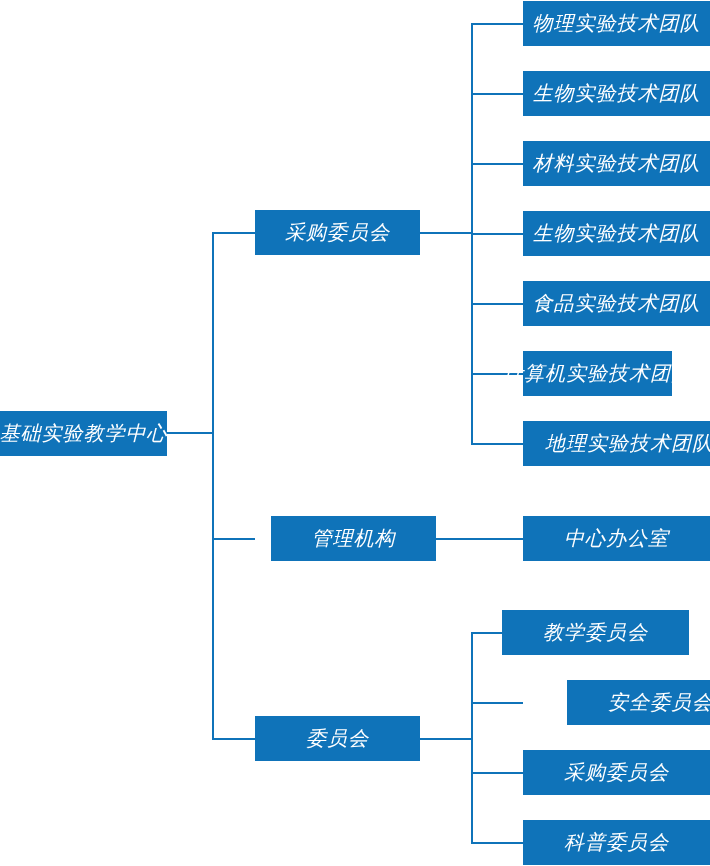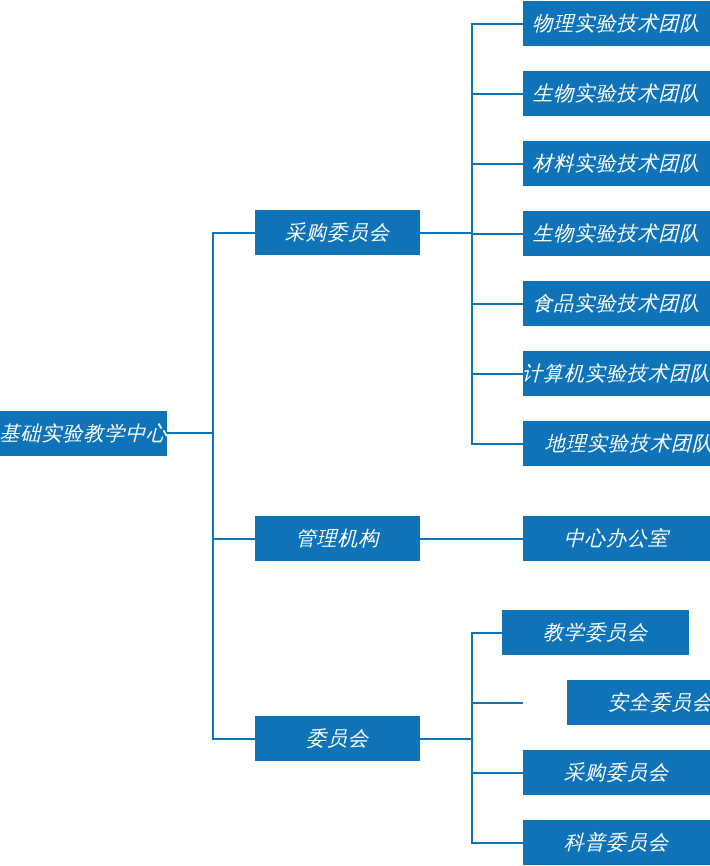--- a/index.html
+++ b/index.html
@@ -49,25 +49,25 @@
     <div class="node" style="left: 523px; top: 1px; width: 187px; height: 45px;">物理实验技术团队</div>
     <div class="line" style="left: 471px; top: 92.5px; width: 52px; height: 2px;"></div>
     <div class="node" style="left: 523px; top: 71px; width: 187px; height: 45px;">生物实验技术团队</div>
     <div class="line" style="left: 471px; top: 162.5px; width: 52px; height: 2px;"></div>
     <div class="node" style="left: 523px; top: 141px; width: 187px; height: 45px;">材料实验技术团队</div>
     <div class="line" style="left: 471px; top: 232.5px; width: 52px; height: 2px;"></div>
     <div class="node" style="left: 523px; top: 211px; width: 187px; height: 45px;">生物实验技术团队</div>
     <div class="line" style="left: 471px; top: 302.5px; width: 52px; height: 2px;"></div>
     <div class="node" style="left: 523px; top: 281px; width: 187px; height: 45px;">食品实验技术团队</div>
     <div class="line" style="left: 471px; top: 372.5px; width: 52px; height: 2px;"></div>
-    <div class="node" style="left: 523px; top: 351px; width: 187px; height: 45px;">计算机实验技术团队</div>
+    <div class="node" style="left: 523px; top: 351px; width: 149px; height: 45px;">计算机实验技术团队</div>
     <div class="line" style="left: 471px; top: 442.5px; width: 52px; height: 2px;"></div>
     <div class="node" style="left: 523px; top: 421px; width: 212px; height: 45px;">地理实验技术团队</div>
     <div class="line" style="left: 212px; top: 537.5px; width: 43px; height: 2px;"></div>
-    <div class="node" style="left: 255px; top: 516px; width: 165px; height: 45px;">管理机构</div>
+    <div class="node" style="left: 271px; top: 516px; width: 165px; height: 45px;">管理机构</div>
     <div class="line" style="left: 420px; top: 537.5px; width: 53px; height: 2px;"></div>
     <div class="line" style="left: 471px; top: 537.5px; width: 52px; height: 2px;"></div>
     <div class="node" style="left: 523px; top: 516px; width: 187px; height: 45px;">中心办公室</div>
     <div class="line" style="left: 212px; top: 737.5px; width: 43px; height: 2px;"></div>
     <div class="node" style="left: 255px; top: 716px; width: 165px; height: 45px;">委员会</div>
     <div class="line" style="left: 420px; top: 737.5px; width: 53px; height: 2px;"></div>
     <div class="line" style="left: 471px; top: 632.5px; width: 2px; height: 210px;"></div>
     <div class="line" style="left: 471px; top: 631.5px; width: 52px; height: 2px;"></div>
     <div class="node" style="left: 502px; top: 610px; width: 187px; height: 45px;">教学委员会</div>
     <div class="line" style="left: 471px; top: 701.5px; width: 52px; height: 2px;"></div>

